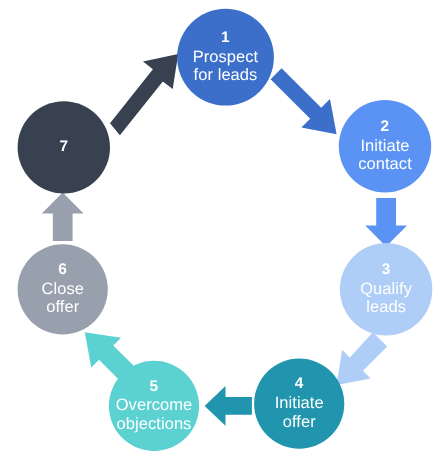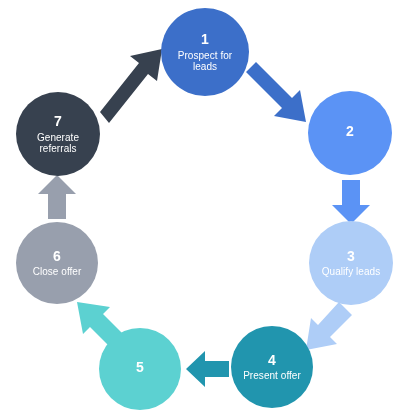--- a/index.html
+++ b/index.html
@@ -32,21 +32,21 @@
     line-height: 1.12;
     z-index: 3;
   }
   .node-num {
     font-weight: bold;
     font-size: 14px;
     letter-spacing: 0.2px;
     margin-bottom: 2px;
   }
   .node-label {
-    font-size: 10px;
+    font-size: 15px;
     padding: 0 6px;
     letter-spacing: 0.05px;
   }
   .arrow-layer {
     position: absolute;
     left: 0;
     top: 0;
     width: 395px;
     height: 411px;
     z-index: 1;
@@ -88,39 +88,40 @@
     </g>
   </svg>
 
   <div class="node" style="left:161px; top:8px; width:88px; height:88px; background:#3C6FC9;">
     <div class="node-num">1</div>
     <div class="node-label">Prospect for leads</div>
   </div>
 
   <div class="node" style="left:308px; top:91px; width:84px; height:84px; background:#5B93F5;">
     <div class="node-num">2</div>
+    <div class="node-label">Initiate contact</div>
   </div>
 
   <div class="node" style="left:309px; top:221px; width:84px; height:84px; background:#AECDF7;">
     <div class="node-num">3</div>
     <div class="node-label">Qualify leads</div>
   </div>
 
   <div class="node" style="left:231px; top:326px; width:82px; height:82px; background:#2195AE;">
     <div class="node-num">4</div>
-    <div class="node-label">Present offer</div>
+    <div class="node-label">Initiate offer</div>
   </div>
 
   <div class="node" style="left:99px; top:328px; width:82px; height:82px; background:#5CD1D1;">
     <div class="node-num">5</div>
+    <div class="node-label">Overcome objections</div>
   </div>
 
   <div class="node" style="left:16px; top:222px; width:82px; height:82px; background:#989FAD;">
     <div class="node-num">6</div>
     <div class="node-label">Close offer</div>
   </div>
 
   <div class="node" style="left:16px; top:92px; width:84px; height:84px; background:#37414F;">
     <div class="node-num">7</div>
-    <div class="node-label">Generate referrals</div>
   </div>
 
 </div>
 
 </body></html>

